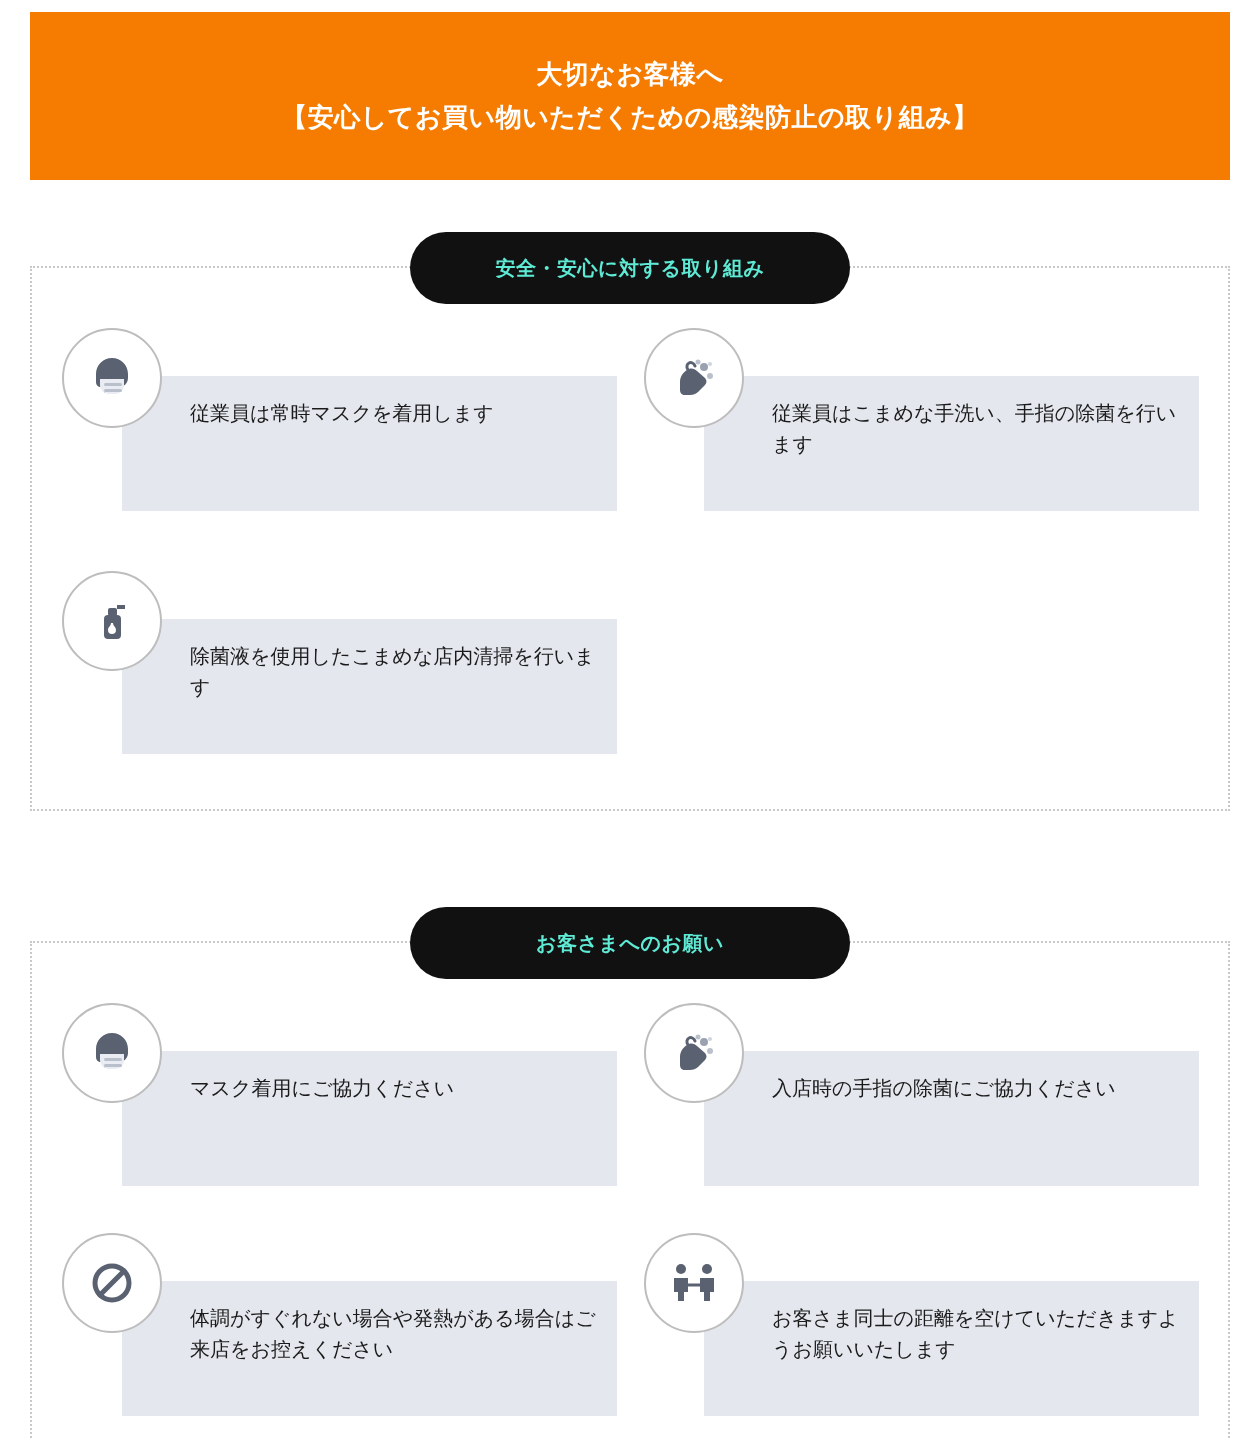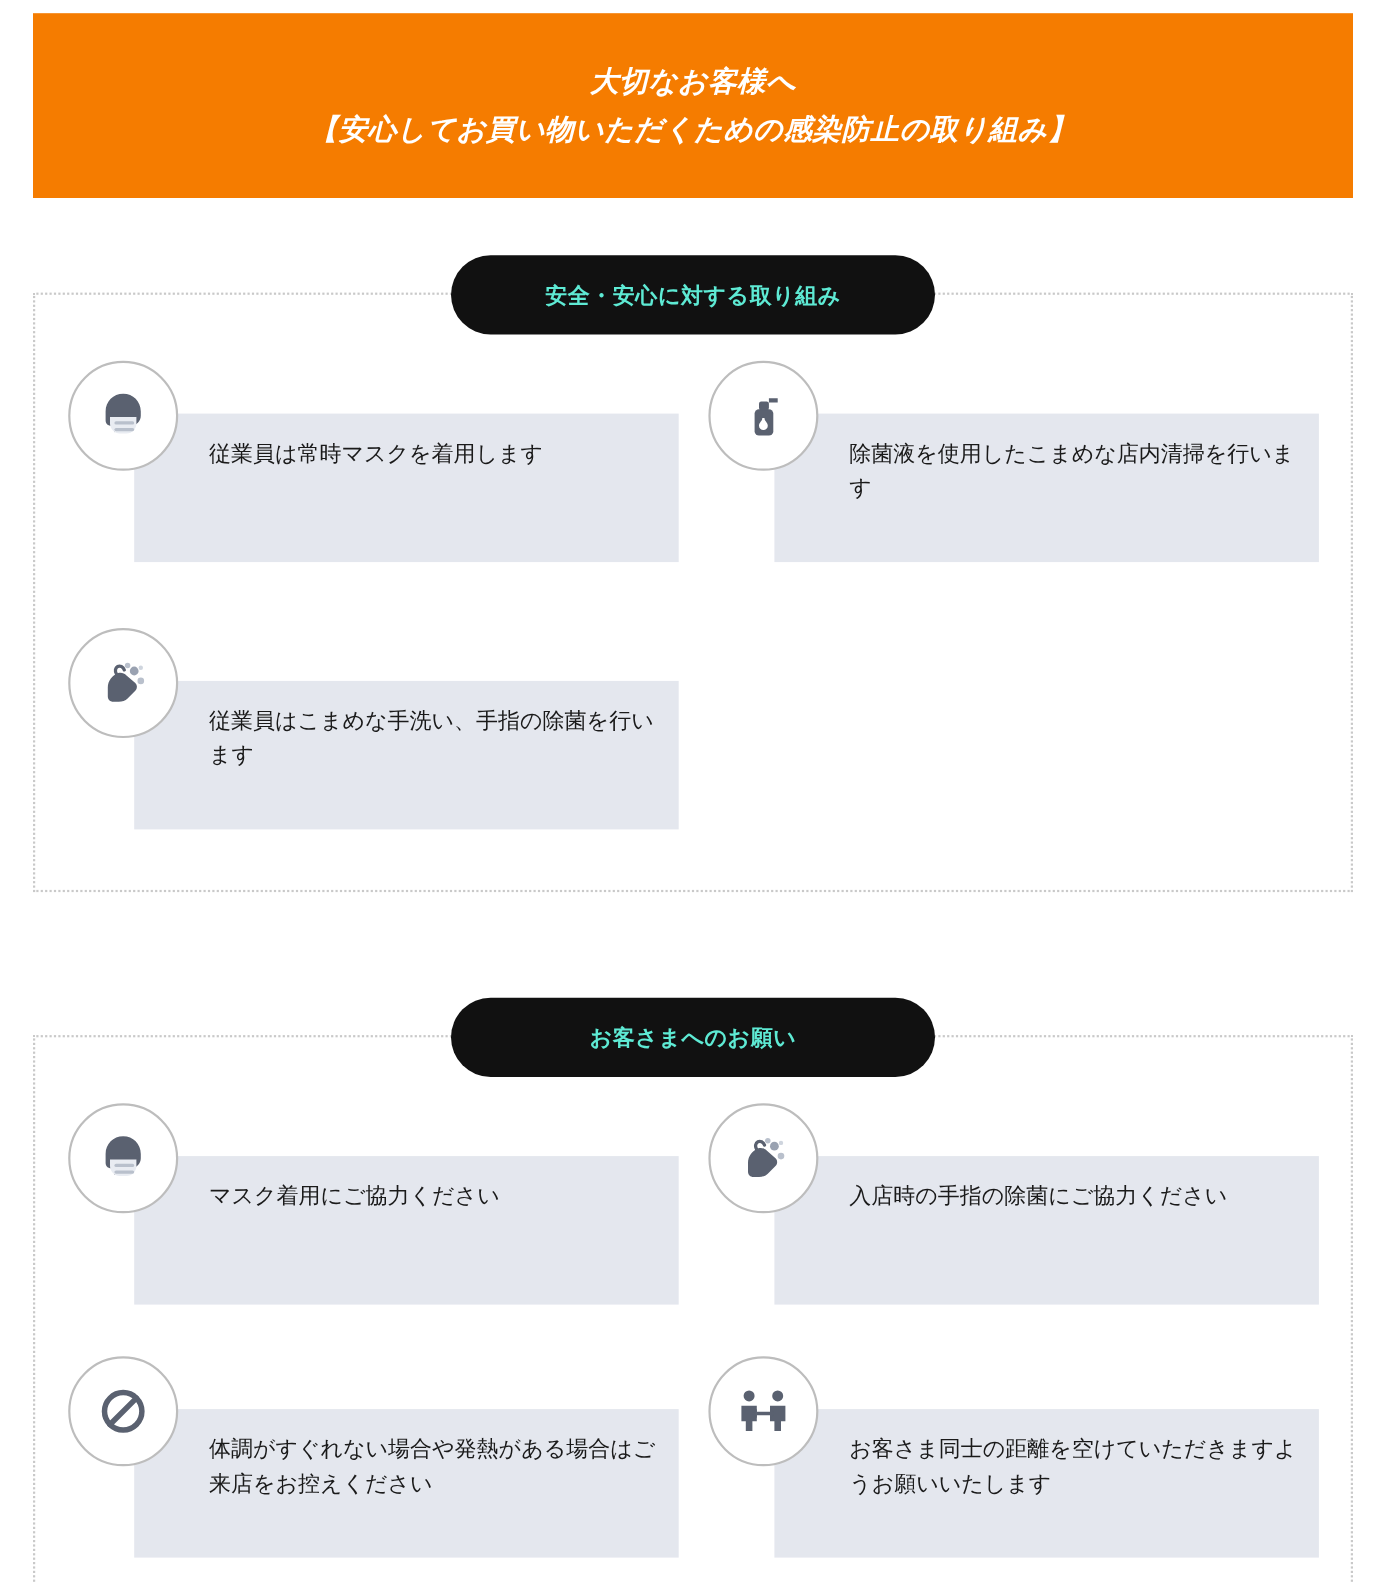--- a/index.html
+++ b/index.html
@@ -30,21 +30,20 @@
     justify-content: center;
     gap: 12px;
   }
   .banner-line {
     color: #ffffff;
     font-weight: bold;
     font-size: 26px;
     letter-spacing: 0.5px;
     line-height: 1.2;
     text-align: center;
-    font-style: italic;
   }
 
   
   .section {
     position: absolute;
     left: 30px;
     width: 1200px;
     border: 2px dotted #c9c9c9;
     box-sizing: border-box;
     background: #ffffff;
@@ -143,41 +142,41 @@
           <rect x="18" y="31" width="18" height="3" rx="1.5" fill="#b9c0cc"></rect>
           <rect x="18" y="37" width="18" height="3" rx="1.5" fill="#b9c0cc"></rect>
         </svg>
       </div>
       <div class="item-text">従業員は常時マスクを着用します</div>
     </div>
 
     <div class="item">
       <div class="item-icon">
         <svg width="52" height="52" viewBox="0 0 52 52" aria-hidden="true">
-          <rect x="18" y="20" width="17" height="24" rx="4" fill="#5a6170"></rect>
-          <rect x="22" y="13" width="9" height="8" rx="2" fill="#5a6170"></rect>
-          <path d="M31 10h8v4h-8z" fill="#5a6170"></path>
-          <path d="M24 27c0 3-3 4-3 7a4 4 0 008 0c0-3-3-4-3-7z" fill="#ffffff" transform="translate(1 1)"></path>
-        </svg>
-      </div>
-      <div class="item-text">除菌液を使用したこまめな店内清掃を行います</div>
-    </div>
-
-    <div class="item">
-      <div class="item-icon">
-        <svg width="52" height="52" viewBox="0 0 52 52" aria-hidden="true">
           <path d="M12 30c0-6 4-11 9-13 3-1 6 0 8 2l8 7c2 2 2 5 0 7l-7 7c-2 2-5 3-8 3h-5c-3 0-5-2-5-5v-8z" fill="#5a6170"></path>
           <path d="M20 18c-2-3-1-6 1-7 2-1 5 0 6 3" fill="none" stroke="#5a6170" stroke-width="3" stroke-linecap="round"></path>
           <circle cx="36" cy="15" r="4" fill="#9aa2b1"></circle>
           <circle cx="42" cy="24" r="3" fill="#b9c0cc"></circle>
           <circle cx="30" cy="10" r="2.5" fill="#b9c0cc"></circle>
           <circle cx="42" cy="12" r="2" fill="#cfd5de"></circle>
         </svg>
       </div>
       <div class="item-text">従業員はこまめな手洗い、手指の除菌を行います</div>
+    </div>
+
+    <div class="item">
+      <div class="item-icon">
+        <svg width="52" height="52" viewBox="0 0 52 52" aria-hidden="true">
+          <rect x="18" y="20" width="17" height="24" rx="4" fill="#5a6170"></rect>
+          <rect x="22" y="13" width="9" height="8" rx="2" fill="#5a6170"></rect>
+          <path d="M31 10h8v4h-8z" fill="#5a6170"></path>
+          <path d="M24 27c0 3-3 4-3 7a4 4 0 008 0c0-3-3-4-3-7z" fill="#ffffff" transform="translate(1 1)"></path>
+        </svg>
+      </div>
+      <div class="item-text">除菌液を使用したこまめな店内清掃を行います</div>
     </div>
 
 
   </div>
 </div>
 
 <div class="section" id="section-2">
   <div class="section-pill">お客さまへのお願い</div>
   <div class="grid">
 

